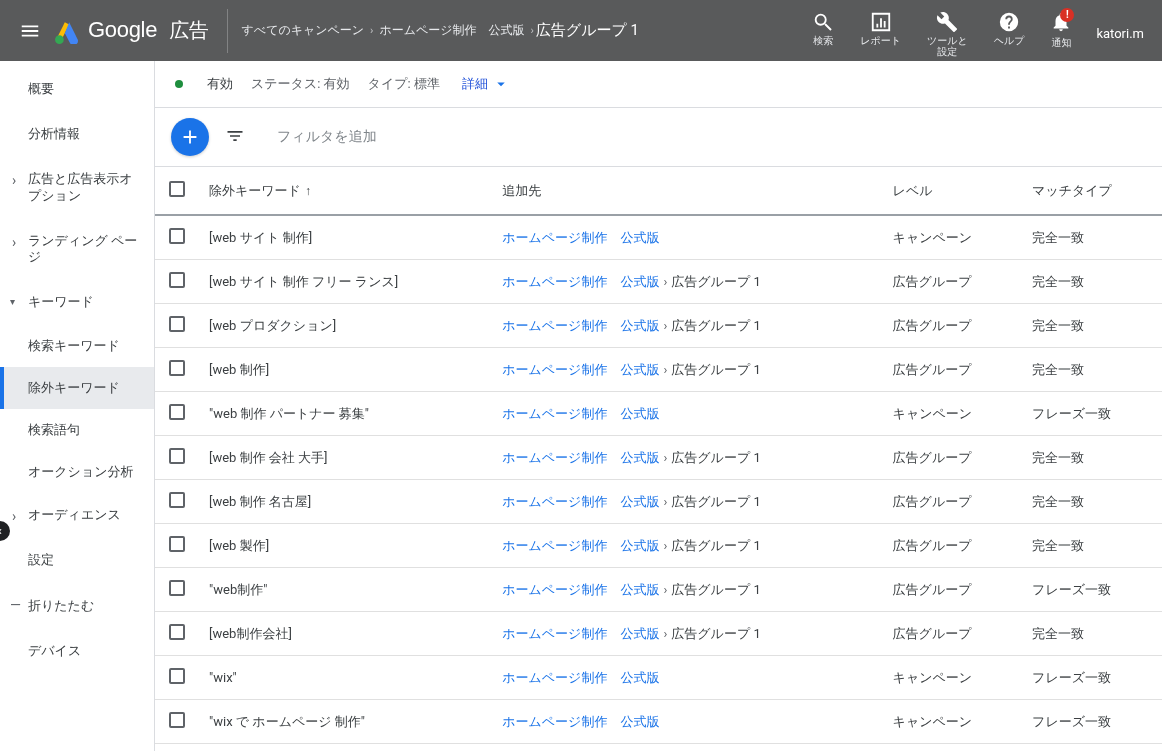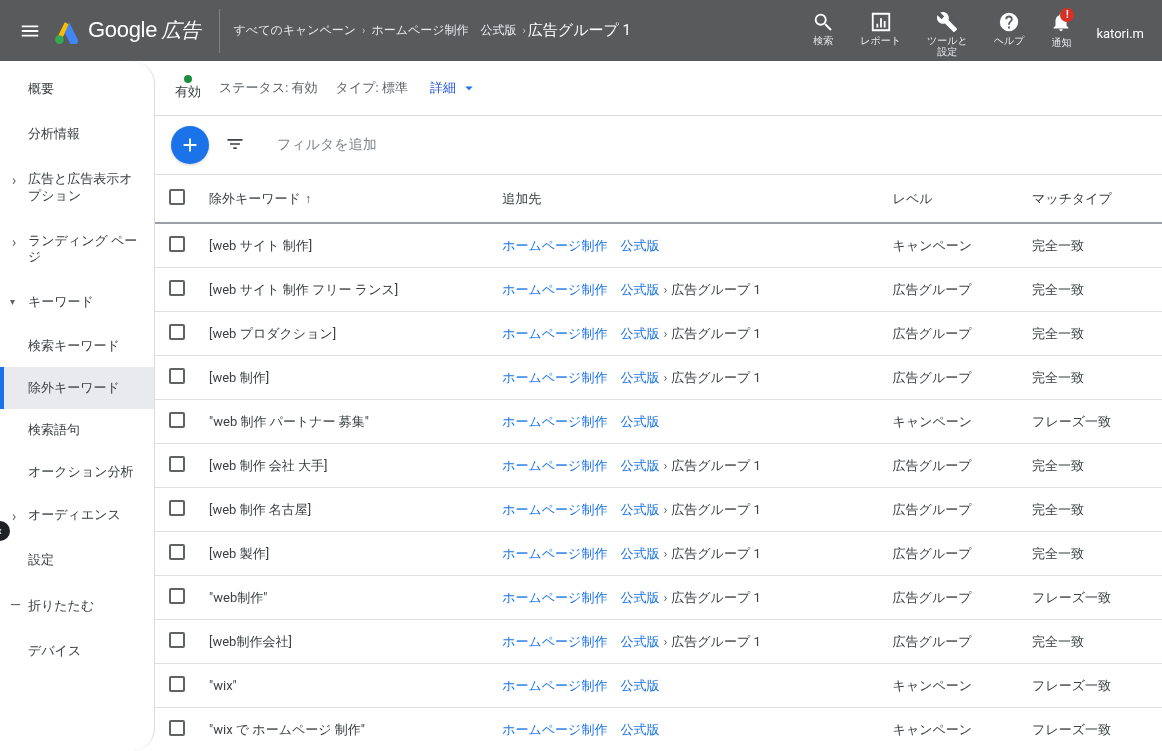--- a/index.html
+++ b/index.html
@@ -26,57 +26,57 @@
   .menu-icon { width: 40px; height: 40px; display:flex; align-items:center; justify-content:center; cursor:pointer;}
   .menu-icon svg { fill:#fff; }
   .logo-area { display:flex; align-items:center; gap:8px; margin-left:4px;}
   .logo { width:26px; height:26px; }
   .product {
     font-family: "Product Sans", "Google Sans", Arial, sans-serif;
     font-size: 22px;
     font-weight: 400;
     letter-spacing: -0.3px;
   }
-  .product .sub { font-size: 20px; margin-left: 4px; font-style: italic; }
+  .product .sub { font-size: 20px; margin-left: 12px; }
   .header-divider { width:1px; height:44px; background: rgba(255,255,255,0.25); margin: 0 14px 0 18px;}
   .breadcrumb { display:flex; flex-direction:row; gap:2px; font-size:12px; color: #e8eaed;}
   .bc-row { display:flex; align-items:center; gap:6px; }
   .bc-row span { white-space: nowrap;}
   .chev { opacity:0.7; font-size:11px;}
   .bc-current { font-size:15px; color:#fff;}
   .header-tools { margin-left:auto; display:flex; align-items:flex-start; gap:10px; padding-right:18px; padding-top:6px;}
   .tool { display:flex; flex-direction:column; align-items:center; gap:2px; color:#e8eaed; font-size:10px; padding:2px 8px; cursor:pointer; line-height:1.1;}
   .tool svg { fill:#fff; width:22px; height:22px;}
   .tool .two-line { text-align:center; }
   .notif-wrap { position:relative; }
   .notif-badge { position:absolute; top:-3px; right:-2px; width:14px; height:14px; background:#d93025; border-radius:50%; color:#fff; font-size:10px; display:flex; align-items:center; justify-content:center; font-weight:700;}
   .account { margin-left:6px; font-size:13px; color:#fff; align-self:center;}
 
   
   .content { display:flex; height:690px; }
 
   
-  .sidenav { width:155px; border-right:1px solid #dadce0; padding-top:6px; font-size:13px; color:#3c4043; position:relative;border-radius:23px;}
+  .sidenav { width:155px; border-right:1px solid #dadce0; padding-top:6px; font-size:13px; color:#3c4043; position:relative;}
   .nav-item { padding:14px 12px 14px 28px; cursor:pointer; position:relative; line-height:1.3;}
   .nav-item.expandable::before { content:"›"; position:absolute; left:12px; top:14px; color:#5f6368; font-size:14px;}
   .nav-item.expanded::before { content:"▾"; position:absolute; left:10px; top:15px; color:#5f6368; font-size:10px;}
   .nav-sub { padding:12px 12px 12px 28px; cursor:pointer;}
   .nav-sub.active { background:#e8eaed; border-left:4px solid #1a73e8; padding-left:24px; font-weight:500;}
   .nav-section-label { padding:14px 12px 14px 28px; cursor:pointer; position:relative;}
   .nav-section-label::before { content:"—"; position:absolute; left:10px; top:14px; color:#5f6368; font-size:14px;}
   .collapse-bubble {
     position:absolute; left:-10px; top:460px; width:20px; height:20px; border-radius:50%; background:#202124; color:#fff; display:flex; align-items:center; justify-content:center; font-size:12px; cursor:pointer;
   }
 
   
   .main { flex:1; display:flex; flex-direction:column; overflow:hidden;}
 
   
   .statusbar { display:flex; align-items:center; gap:18px; padding:14px 20px; font-size:13px; border-bottom:1px solid #dadce0;}
-  .status-dot { display:flex; align-items:center; gap:0; font-weight:500;flex-direction:column;}
+  .status-dot { display:flex; align-items:center; gap:24px; font-weight:500;}
   .dot { width:8px; height:8px; background:#1e8e3e; border-radius:50%;}
   .status-detail { color:#5f6368; }
   .detail-link { color:#1d4ed8; cursor:pointer; display:flex; align-items:center; gap:4px; margin-left:4px;}
   .detail-link svg { fill:#1a73e8; width:18px; height:18px;}
 
   
   .toolbar { display:flex; align-items:center; gap:16px; padding:10px 16px; border-bottom:1px solid #dadce0;}
   .fab { width:38px; height:38px; border-radius:50%; background:#1a73e8; color:#fff; display:flex; align-items:center; justify-content:center; cursor:pointer; box-shadow:0 1px 3px rgba(0,0,0,0.2);}
   .fab svg { fill:#fff; width:22px; height:22px;}
   .filter-ic { color:#3c4043; cursor:pointer;}

